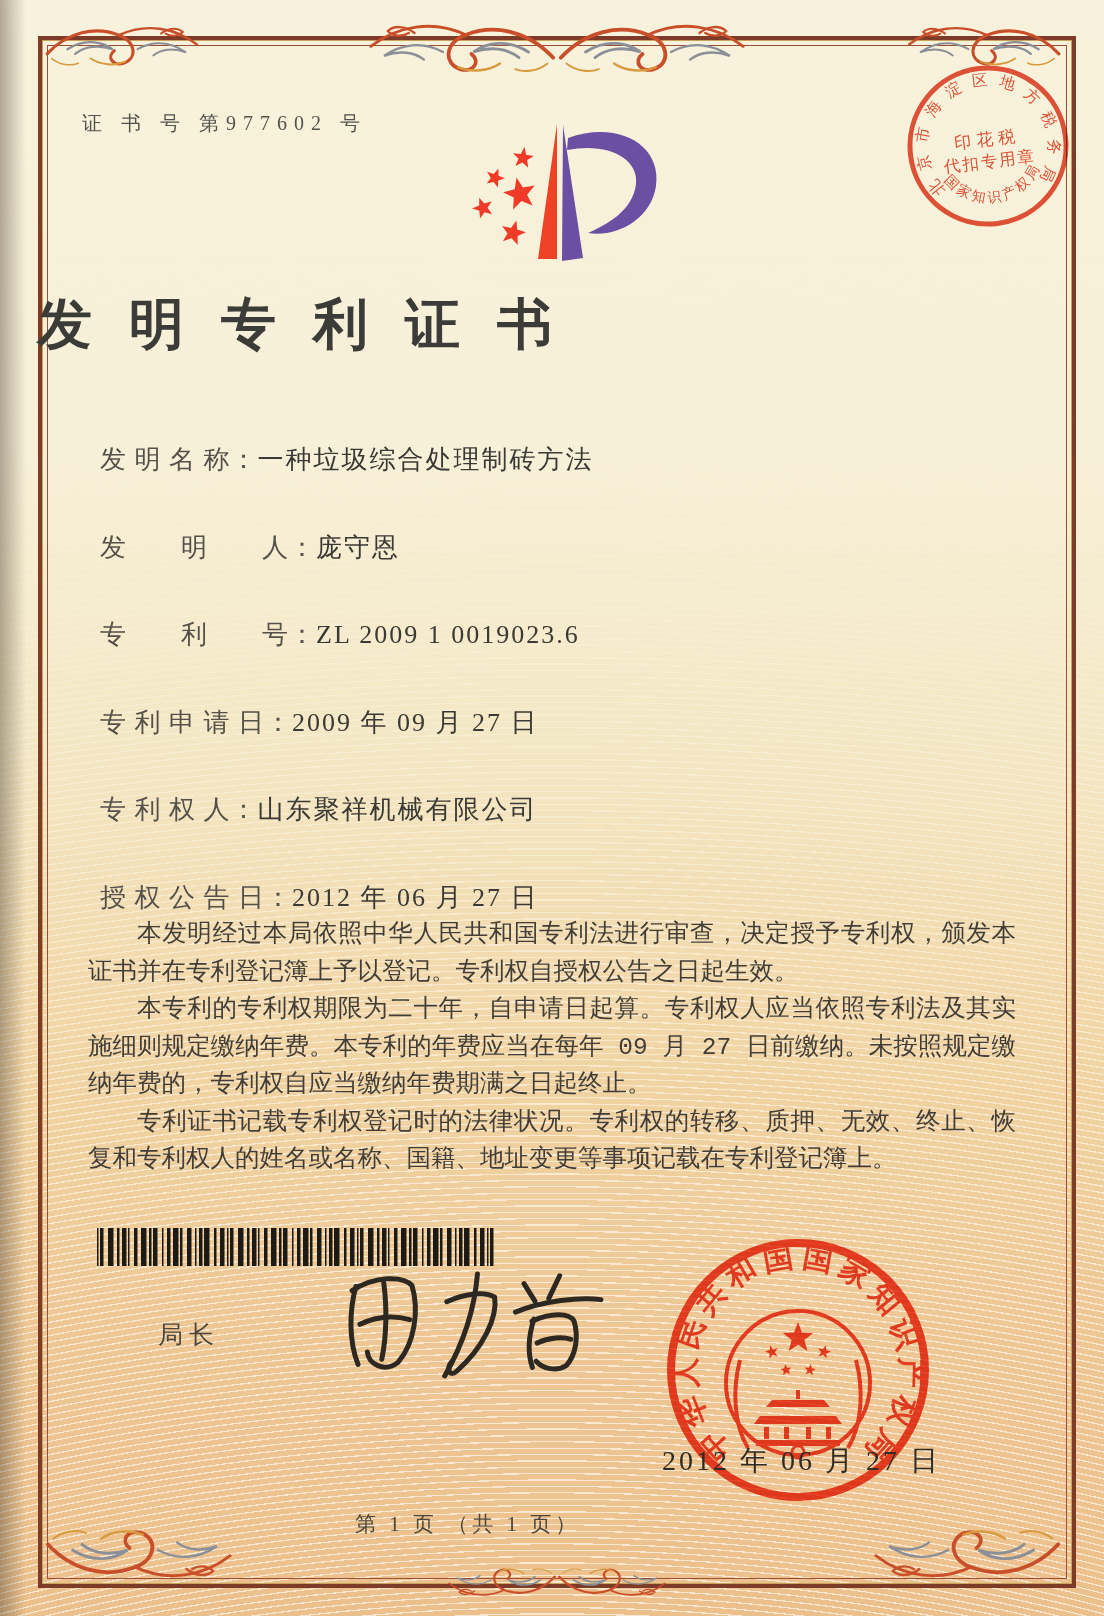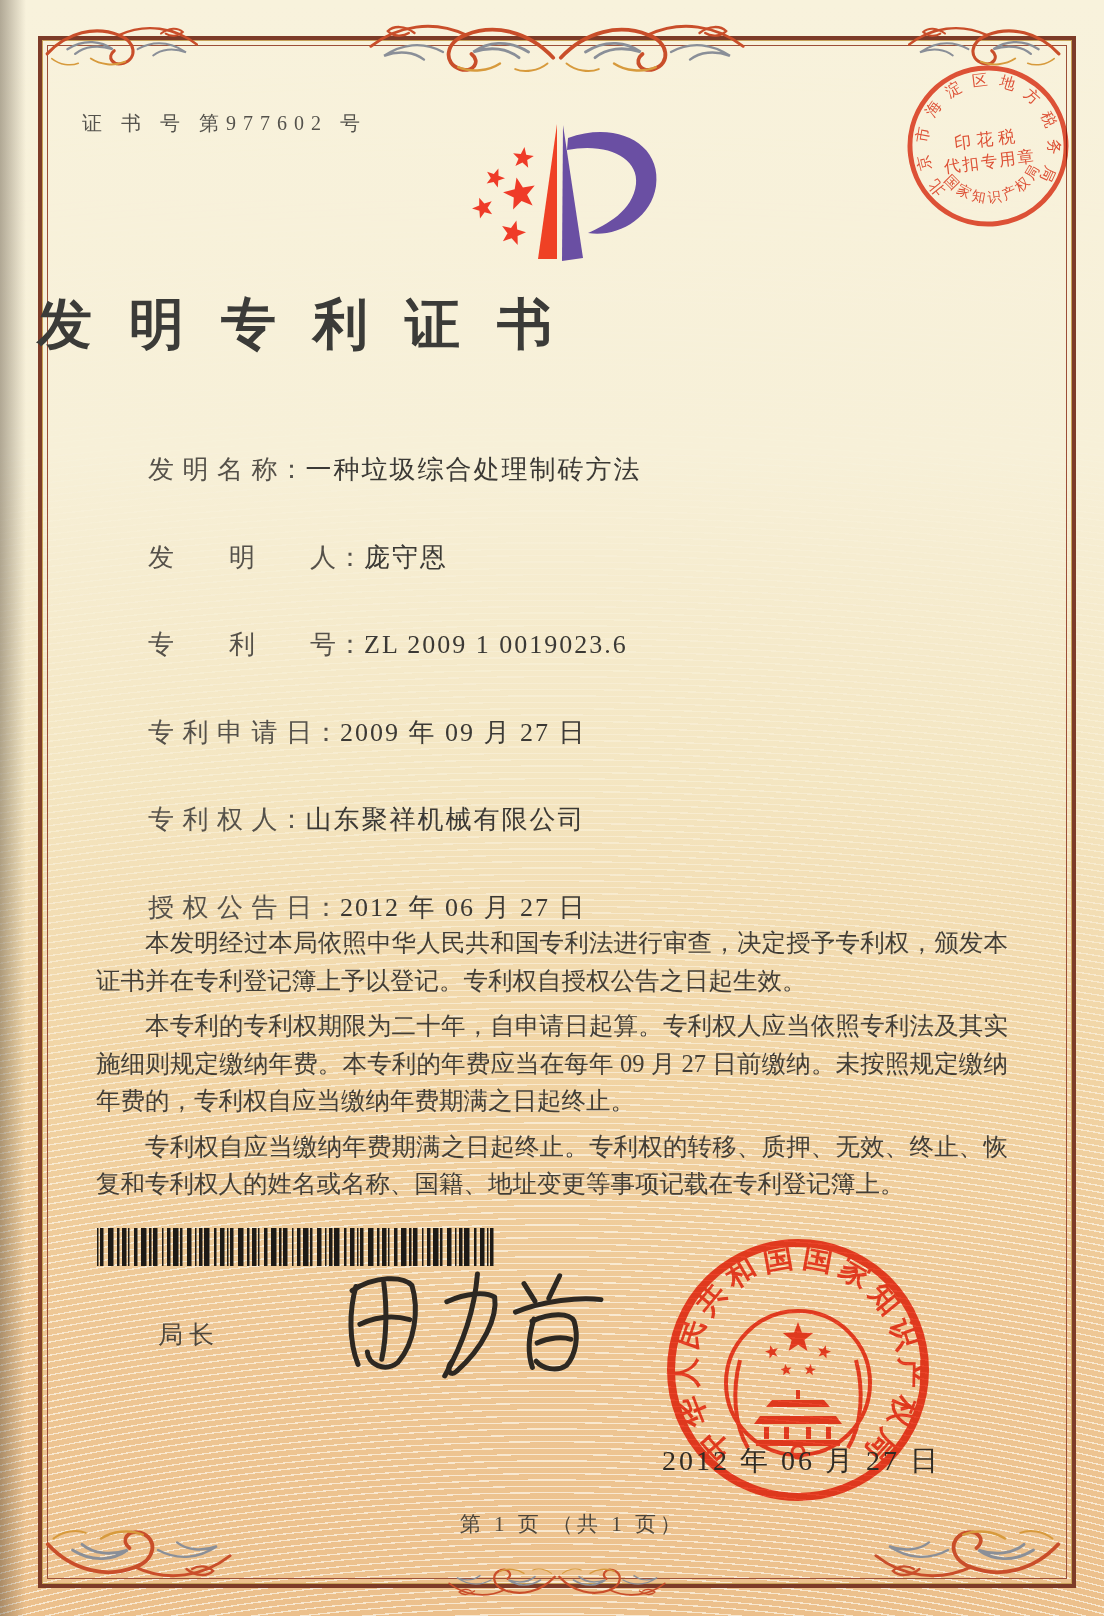--- a/index.html
+++ b/index.html
@@ -18,34 +18,34 @@
   .scan-edge{position:absolute;left:0;top:0;bottom:0;width:26px;
     background:linear-gradient(90deg,rgba(70,58,44,0.4),rgba(70,58,44,0));pointer-events:none;}
   .frame{position:absolute;left:38px;top:36px;width:1030px;height:1544px;
     border:4px solid #7d3b28;box-shadow:inset 0 0 0 1px #c8a258;}
   .frame-inner{position:absolute;inset:5px;border:1px solid #9c4f38;}
   .ornaments{position:absolute;left:0;top:0;pointer-events:none;}
   .cert-no{position:absolute;left:82px;top:110px;font-size:20px;letter-spacing:7px;color:#54524c;}
   .logo{position:absolute;left:455px;top:114px;}
   .page-title{position:absolute;left:0;width:1104px;top:288px;text-align:left;
     font-size:55px;font-weight:600;letter-spacing:37px;text-indent:37px;color:#3b3b38;}
-  .fields{position:absolute;left:100px;top:452px;width:880px;margin-left:48px;}
+  .fields{position:absolute;left:100px;top:442px;width:880px;}
   .field-row{height:87.5px;font-size:26px;white-space:nowrap;}
   .field-label{color:#55514a;letter-spacing:1px;}
   .field-value{color:#3b3935;letter-spacing:2px;}
   .body-text{position:absolute;left:88px;top:916px;width:928px;font-size:24.5px;
     line-height:37.5px;color:#423e37;text-align:justify;}
-  .body-text p{margin:8px;text-indent:2em;}
+  .body-text p{margin:0;text-indent:2em;font-family:Liberation Mono, monospace;}
   .barcode{position:absolute;left:95px;top:1228px;}
   .signer-title{position:absolute;left:158px;top:1318px;font-size:25px;letter-spacing:6px;color:#4c463d;}
   .signature{position:absolute;left:330px;top:1258px;transform:rotate(-3deg);}
   .tax-stamp{position:absolute;left:888px;top:46px;transform:rotate(-7deg);mix-blend-mode:multiply;opacity:.92;}
   .main-seal{position:absolute;left:648px;top:1220px;mix-blend-mode:multiply;opacity:.93;}
   .seal-date{position:absolute;left:662px;top:1442px;font-size:28px;letter-spacing:3px;color:#2f2b25;}
-  .footer{position:absolute;left:355px;top:1510px;width:330px;text-align:right;
+  .footer{position:absolute;left:355px;top:1510px;width:330px;text-align:left;
     font-size:21px;letter-spacing:4px;color:#4c463c;}
   .stamp-char{font-family:"Liberation Serif","DejaVu Serif",serif;}
 </style>
 </head>
 <body>
 
 <div class="page">
   <div class="waves"></div>
 
   <div class="frame">
@@ -108,21 +108,21 @@
       <span class="field-label">专 利 权 人：</span><span class="field-value">山东聚祥机械有限公司</span>
     </div>
     <div class="field-row">
       <span class="field-label">授 权 公 告 日：</span><span class="field-value">2012 年 06 月 27 日</span>
     </div>
   </div>
 
   <div class="body-text">
     <p>本发明经过本局依照中华人民共和国专利法进行审查，决定授予专利权，颁发本证书并在专利登记簿上予以登记。专利权自授权公告之日起生效。</p>
     <p>本专利的专利权期限为二十年，自申请日起算。专利权人应当依照专利法及其实施细则规定缴纳年费。本专利的年费应当在每年 09 月 27 日前缴纳。未按照规定缴纳年费的，专利权自应当缴纳年费期满之日起终止。</p>
-    <p>专利权自应当缴纳年费期满之日起终止。专利权的转移、质押、无效、终止、恢复和专利权人的姓名或名称、国籍、地址变更等事项记载在专利登记簿上。</p>
+    <p>专利证书记载专利权登记时的法律状况。专利权的转移、质押、无效、终止、恢复和专利权人的姓名或名称、国籍、地址变更等事项记载在专利登记簿上。</p>
   </div>
 
   <svg class="barcode" id="barcode" width="412" height="38" aria-hidden="true">
       <rect x="2" y="0" width="1.5" height="38" fill="#1d1a16"></rect>
       <rect x="5" y="0" width="3.5" height="38" fill="#1d1a16"></rect>
       <rect x="13" y="0" width="5.5" height="38" fill="#1d1a16"></rect>
       <rect x="22" y="0" width="2.5" height="38" fill="#1d1a16"></rect>
       <rect x="27" y="0" width="4.5" height="38" fill="#1d1a16"></rect>
       <rect x="33" y="0" width="1.5" height="38" fill="#1d1a16"></rect>
       <rect x="39" y="0" width="3.5" height="38" fill="#1d1a16"></rect>

